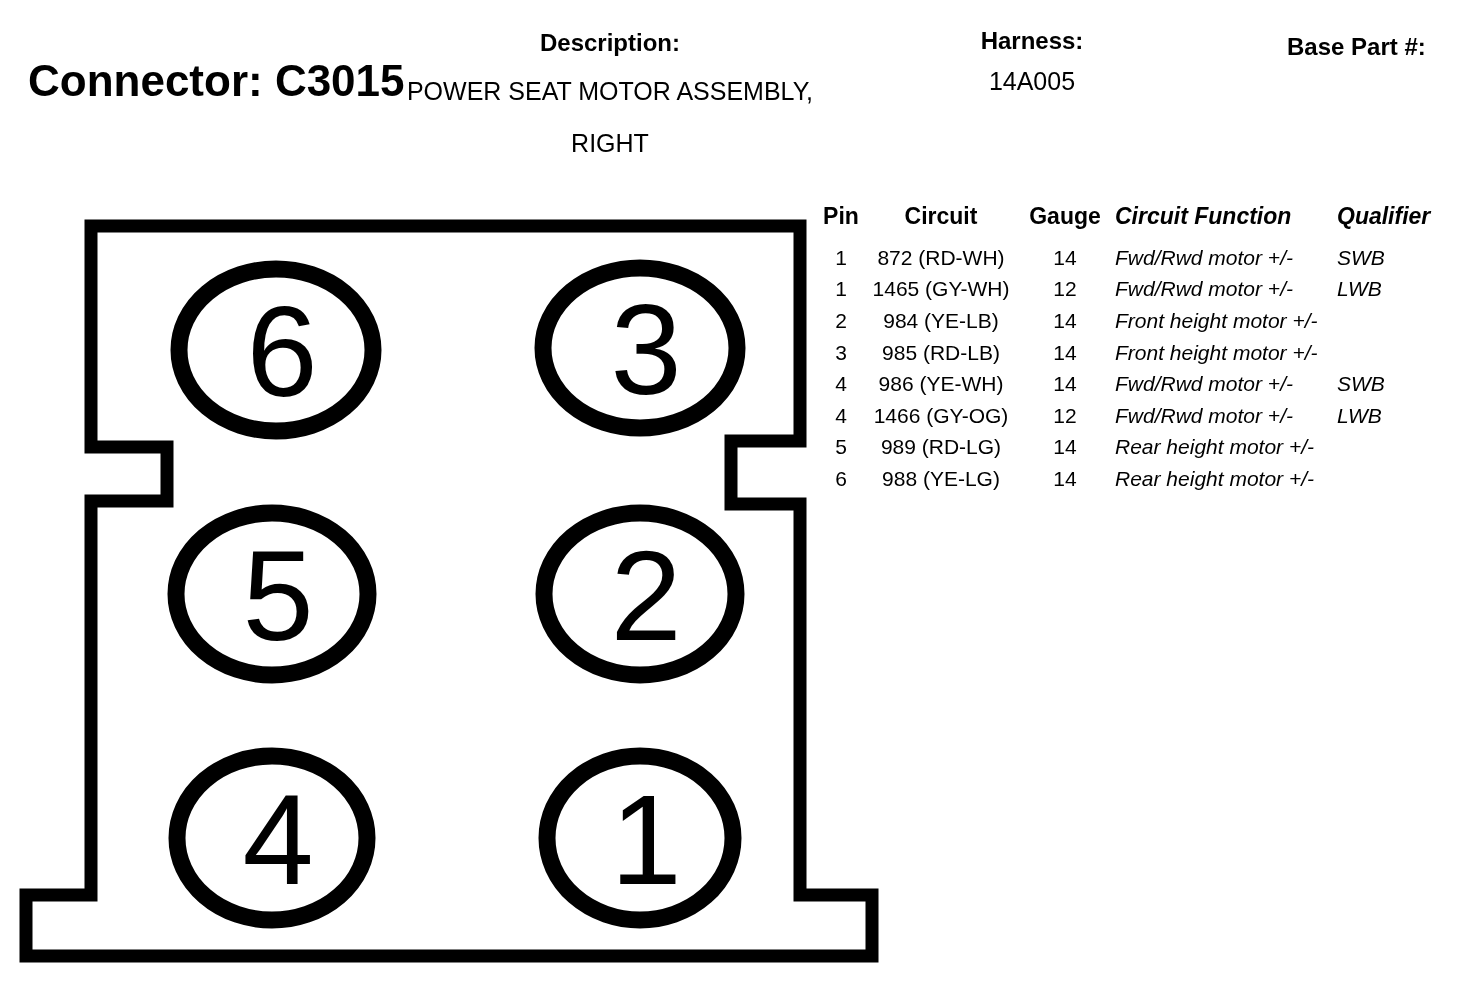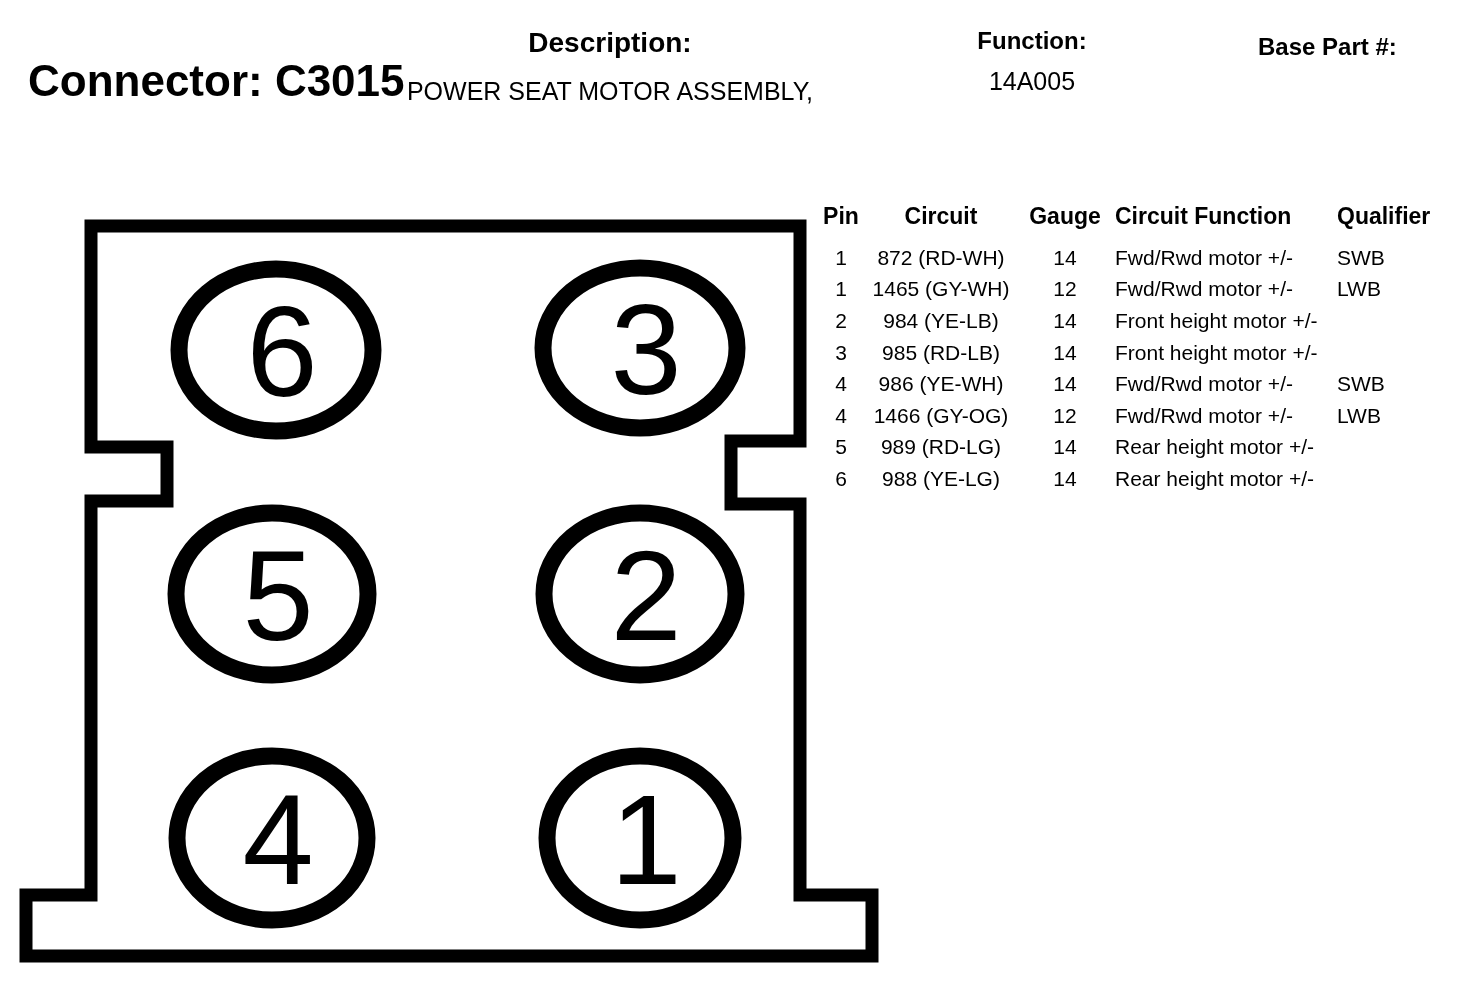--- a/index.html
+++ b/index.html
@@ -23,21 +23,21 @@
     font-size: 44px;
     font-weight: bold;
     white-space: nowrap;
     letter-spacing: 0px;
   }
   .desc-block {
     left: 368px; top: 30px; width: 484px;
     text-align: center;
   }
   .desc-label {
-    font-size: 28px;
+    font-size: 24px;
     font-weight: bold;
     line-height: 26px;
     margin-bottom: 10px;
   }
   .desc-line {
     font-size: 25px;
     line-height: 33px;
     margin-top: 19px;
   }
   .harness-block {
@@ -48,21 +48,21 @@
     font-size: 24px;
     font-weight: bold;
     line-height: 26px;
     margin-bottom: 13px;
   }
   .harness-value {
     font-size: 25px;
     line-height: 28px;
   }
   .basepart-label {
-    left: 1258px; top: 33px;
+    left: 1287px; top: 33px;
     font-size: 24px;
     font-weight: bold;
     white-space: nowrap;
   }
 
   
   .connector-svg {
     left: 0px; top: 185px;
     width: 900px; height: 795px;
   }
@@ -88,34 +88,35 @@
   .thead {
     font-size: 23px;
     font-weight: bold;
   }
   .thead .cell { height: 39px; align-items: flex-start; }
   .tbody {
     font-size: 21px;
   }
   .tbody .cell { height: 31.6px; }
   .cell.c0, .cell.c1, .cell.c2 { justify-content: center; text-align: center; }
-  .cell.c3, .cell.c4 { justify-content: flex-start; text-align: left; }
+  .cell.c3, .cell.c4 { justify-content: flex-start; text-align: left; font-style: italic; }
 </style>
 </head>
 <body>
 
 <div class="abs connector-title">Connector: C3015</div>
 
 <div class="abs desc-block">
   <div class="desc-label">Description:</div>
   <div class="desc-line">POWER SEAT MOTOR ASSEMBLY,</div>
+  <div class="desc-line">RIGHT</div>
 </div>
 
 <div class="abs harness-block">
-  <div class="harness-label">Function:</div>
+  <div class="harness-label">Harness:</div>
   <div class="harness-value">14A005</div>
 </div>
 
 <div class="abs basepart-label">Base Part #:</div>
 
 <svg class="abs connector-svg" viewBox="0 0 900 795" xmlns="http://www.w3.org/2000/svg">
 
   <path d="M 91 41 H 800 V 256 H 731 V 319 H 800 V 710 H 872 V 771 H 26 V 710 H 91 V 316 H 167 V 262 H 91 Z" fill="none" stroke="#000000" stroke-width="13" stroke-miterlimit="10"></path>
 
   <g>

